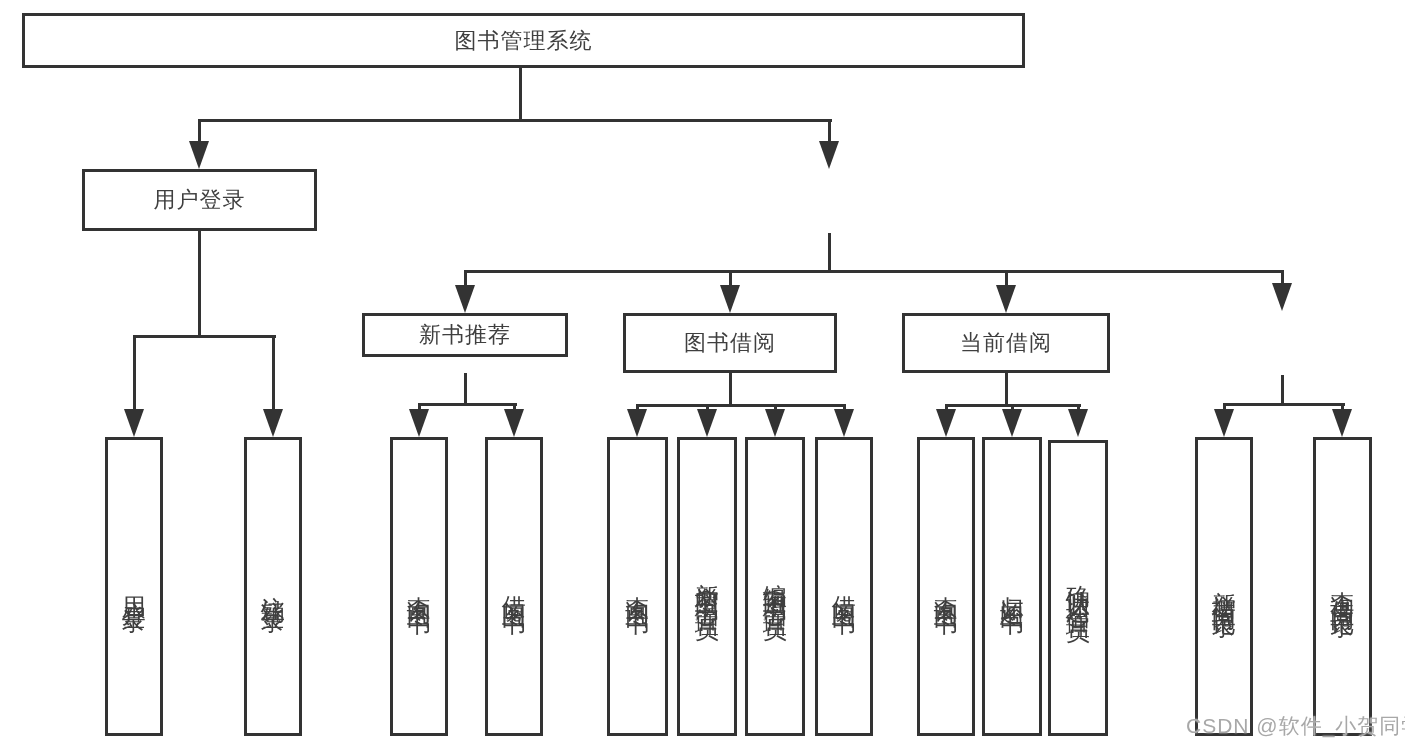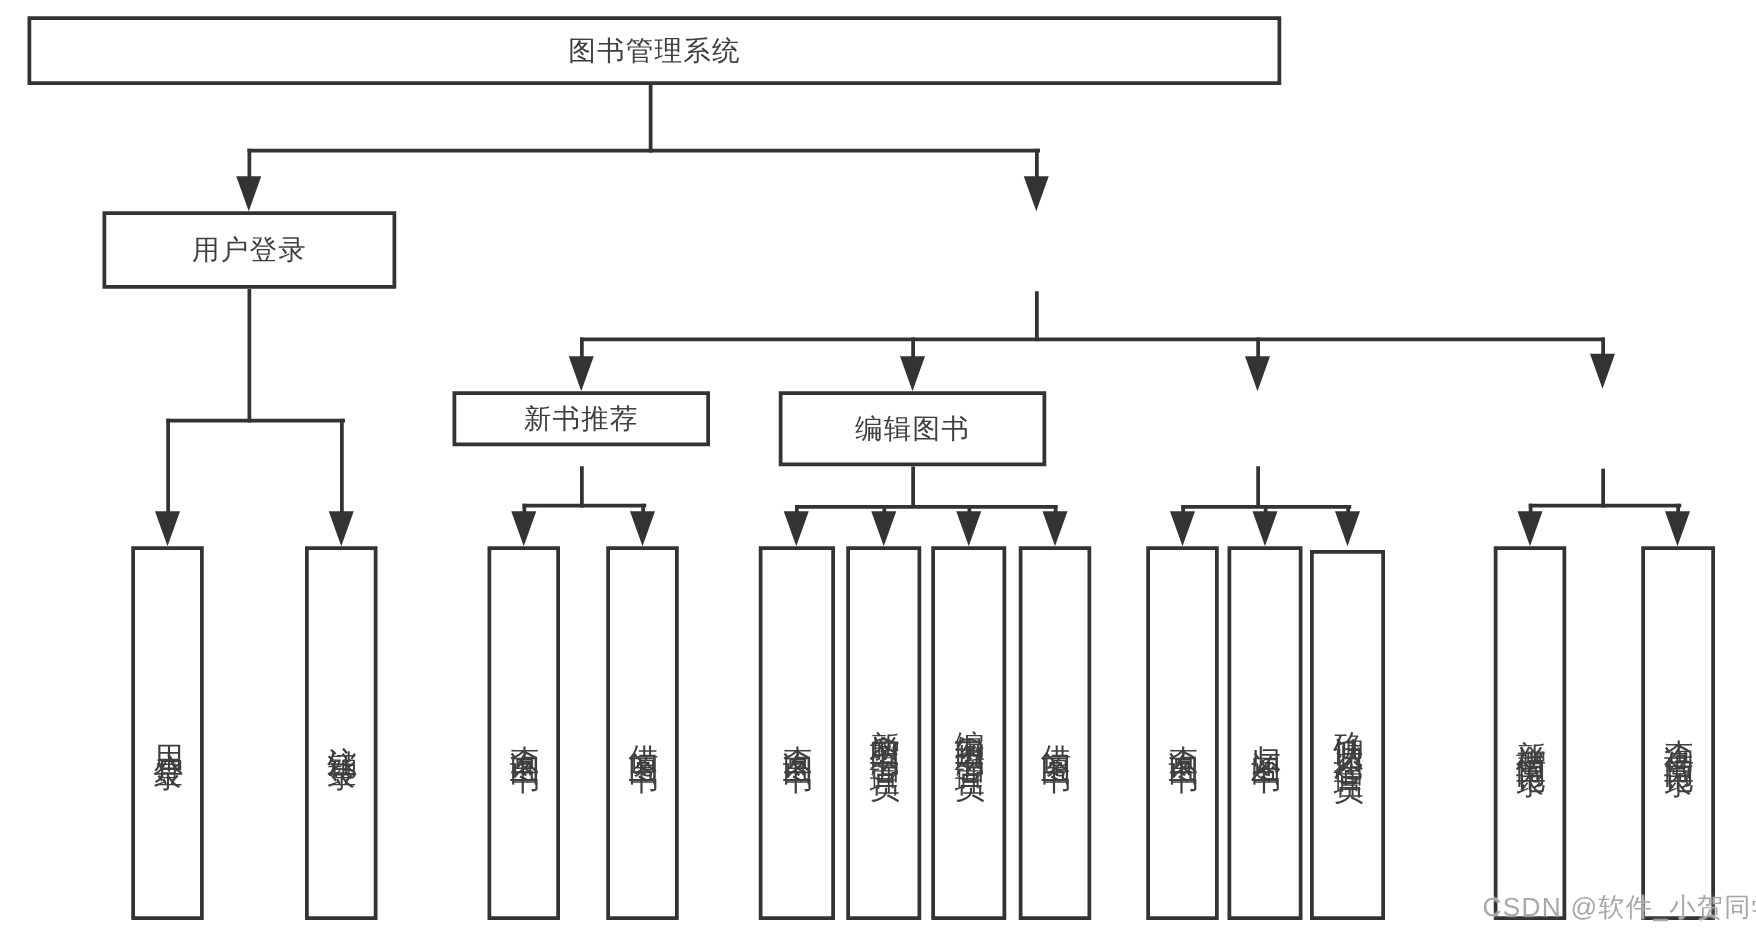--- a/index.html
+++ b/index.html
@@ -120,23 +120,26 @@
   <div class="box" style="left:82px; top:169px; width:235px; height:62px;">
     <span class="hlabel">用户登录</span>
   </div>
 
 
   <div class="box" style="left:362px; top:313px; width:206px; height:44px;">
     <span class="hlabel">新书推荐</span>
   </div>
 
   <div class="box" style="left:623px; top:313px; width:214px; height:60px;">
-    <span class="hlabel">编辑图书</span>
+    <span class="hlabel">图书借阅</span>
   </div>
 
+  <div class="box" style="left:902px; top:313px; width:208px; height:60px;">
+    <span class="hlabel">当前借阅</span>
+  </div>
 
 
   <div class="box" style="left:105px; top:437px; width:58px; height:299px;">
     <span class="vlabel">用户登录</span>
   </div>
   <div class="box" style="left:244px; top:437px; width:58px; height:299px;">
     <span class="vlabel">注销登录</span>
   </div>
 
   <div class="box" style="left:390px; top:437px; width:58px; height:299px;">

